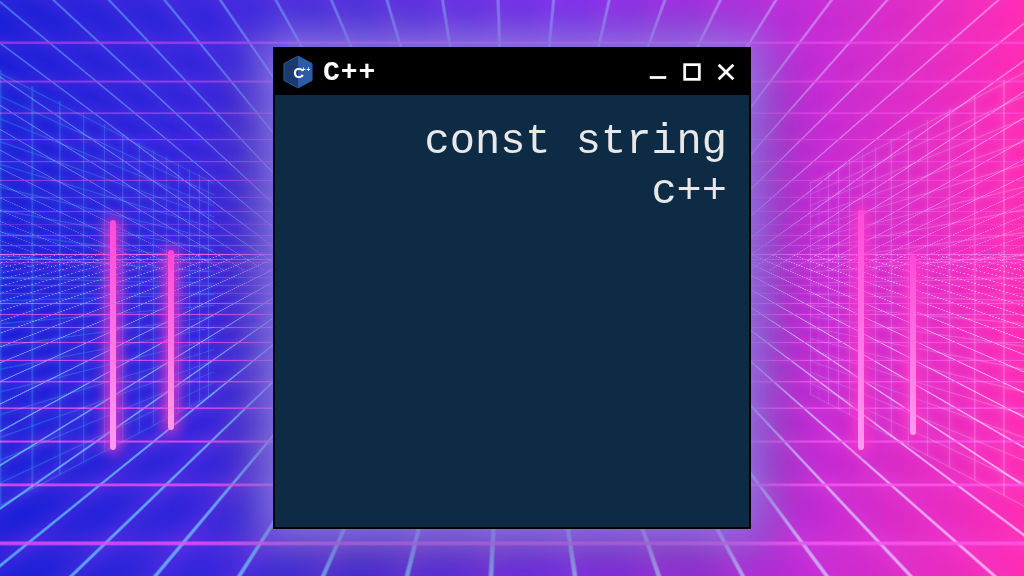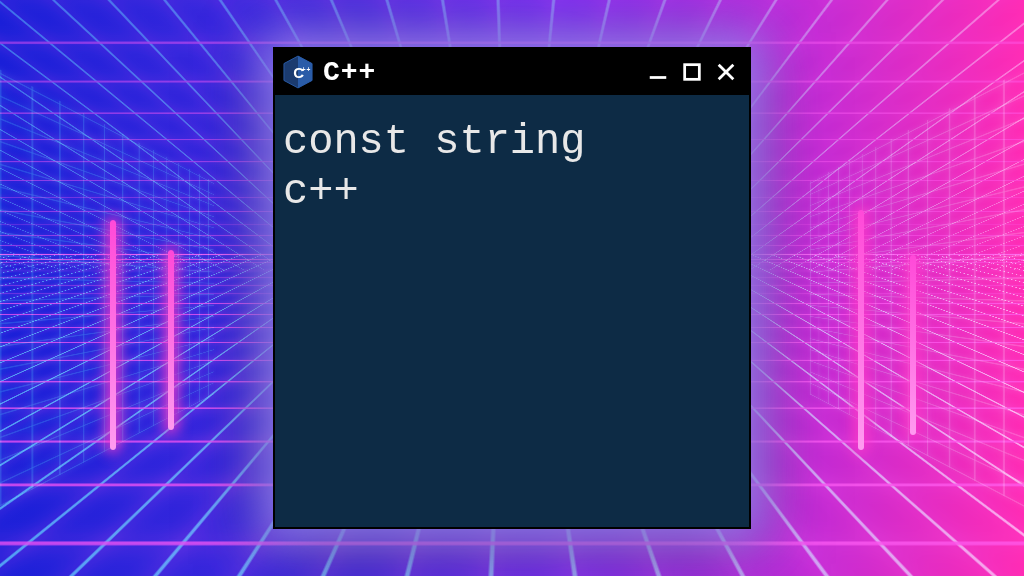--- a/index.html
+++ b/index.html
@@ -63,23 +63,23 @@
   }
   .titlebar .title { flex:1; display:flex; align-items:center; gap:10px; }
   .logo { width:30px; height:34px; position:relative; display:inline-block; }
   .logo svg { width:100%; height:100%; display:block; }
 
   .win-controls { display:flex; align-items:center; gap:8px; }
   .ctrl { width:26px; height:26px; display:flex; align-items:center; justify-content:center; color:#fff; }
   .ctrl svg { width:22px; height:22px; stroke:#fff; stroke-width:3; fill:none; }
 
   .body {
-    flex:1; padding:22px 8px;
+    flex:1; padding:22px 22px;
     color:#e8e8e8; font-size:42px; line-height:1.2;
-    font-family:'Courier New', monospace; white-space:pre-wrap;
+    font-family:'Courier New', monospace; white-space:pre-wrap;text-align:right;
   }
 </style>
 </head>
 <body>
 
 <div class="bg">
   <div class="grid-ceiling"></div>
   <div class="wall left"></div>
   <div class="wall right"></div>
   <div class="grid-floor"></div>

